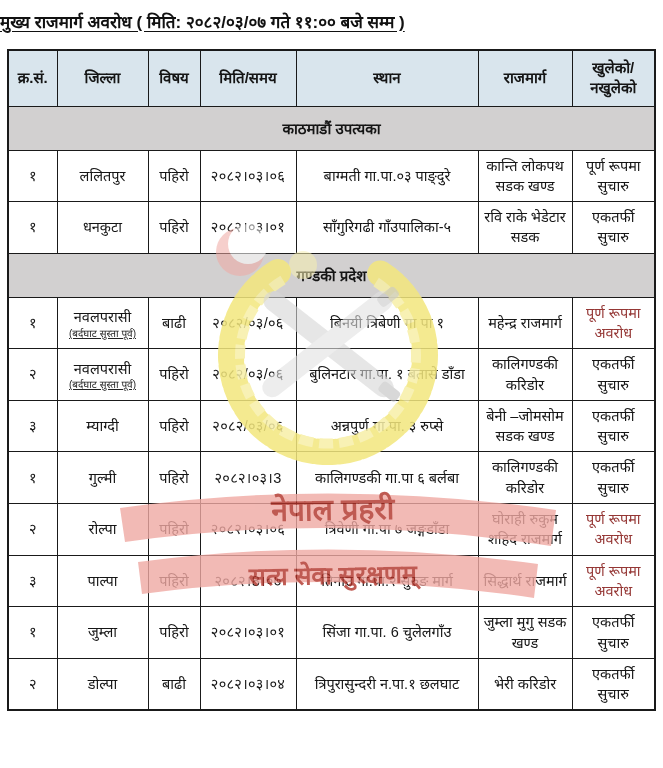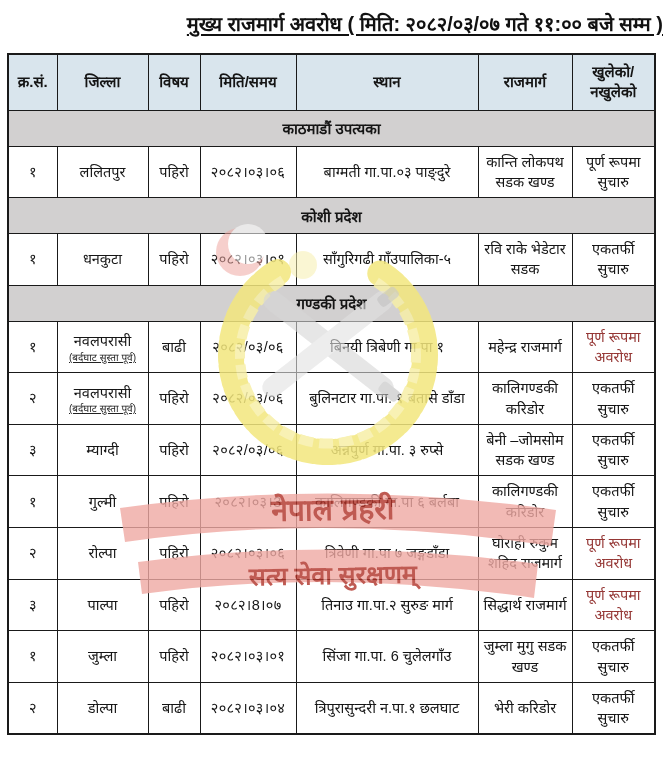--- a/index.html
+++ b/index.html
@@ -1,31 +1,31 @@
 <!DOCTYPE html>
 <html style="--header_bg: #d9e5ed; --section_bg: #d2d0d0; --blocked_text: #953735; --normal_text: #151515; --link: #0563c1; --border: #1a1a1a; --watermark_yellow: #f3e77d; --watermark_red: #f0a9a3; --watermark_red_text: #b03228;"><head>
 <meta charset="utf-8">
 <style>
   * { margin: 0; padding: 0; box-sizing: border-box; }
   html, body { width: 663px; height: 768px; background: #ffffff; overflow: hidden;
     font-family: "Liberation Sans", sans-serif; }
   .page { position: relative; width: 663px; height: 768px; }
 
-  .title { margin: 10px auto 0; text-align: right; font-size: 20px; font-weight: bold;
+  .title { margin: 10px auto 0; text-align: left; font-size: 17px; font-weight: bold;
     color: #111; }
   .title span { text-decoration: underline; text-underline-offset: 3px; }
 
   table.main { width: 647px; margin: 16px auto 0; border-collapse: collapse;
     border: 2px solid #1a1a1a; table-layout: fixed; }
   table.main th, table.main td { border: 1px solid #1a1a1a; text-align: center;
     vertical-align: middle; color: #151515; }
   th.hdr { background: var(--header_bg, #d9e5ed); font-size: 15px; font-weight: bold;
     height: 56px; padding: 2px 3px; line-height: 1.35; }
   tr.section-row td { background: var(--section_bg, #d2d0d0); font-weight: bold;
-    font-size: 15px; height: 36px; padding: 2px; }
+    font-size: 15px; height: 44px; padding: 2px; }
   tr.data-row td { background: #ffffff; font-size: 14.5px; padding: 5px 3px;
     height: 48px; line-height: 1.4; }
   .district-sub { display: block; font-size: 10px; line-height: 1.1; color: #222; text-decoration: underline; }
   td.status.blocked { color: var(--blocked_text, #953735); font-weight: normal; }
   td.date-cell { font-size: 15px; letter-spacing: 0.3px; }
 
   .watermark { position: absolute; left: 108px; top: 200px; width: 470px; height: 430px;
     pointer-events: none; z-index: 5; }
 </style>
 </head>
@@ -96,23 +96,20 @@
   <tr class="data-row">
     <td>१</td>
     <td><span>ललितपुर</span></td>
     <td>पहिरो</td>
     <td class="date-cell">२०८२।०३।०६</td>
     <td>बाग्मती गा.पा.०३ पाङ्दुरे</td>
     <td>कान्ति लोकपथ सडक खण्ड</td>
     <td class="status">पूर्ण रूपमा सुचारु</td>
   </tr>
 
-  <tr class="section-row">
-    <td colspan="7">कोशी प्रदेश</td>
-  </tr>
 
   <tr class="data-row">
     <td>१</td>
     <td><span>धनकुटा</span></td>
     <td>पहिरो</td>
     <td class="date-cell">२०८२।०३।०१</td>
     <td>साँगुरिगढी गाँउपालिका-५</td>
     <td>रवि राके भेडेटार सडक</td>
     <td class="status">एकतर्फी सुचारु</td>
   </tr>

